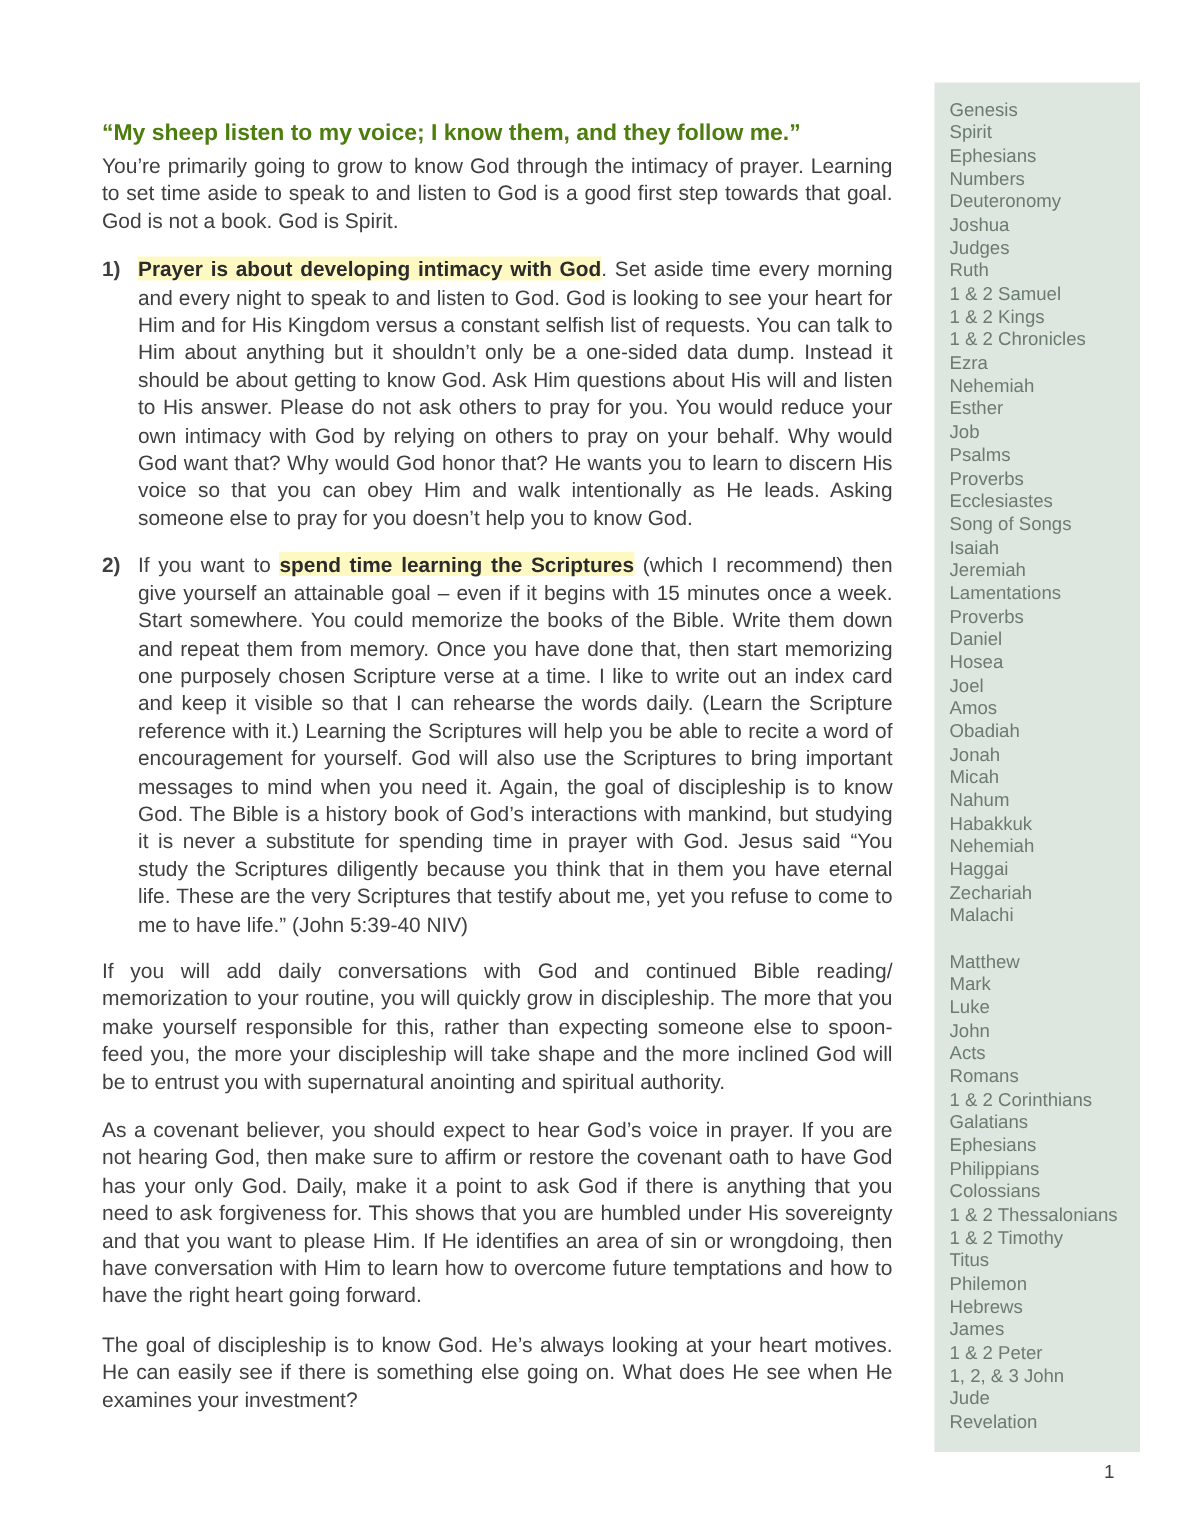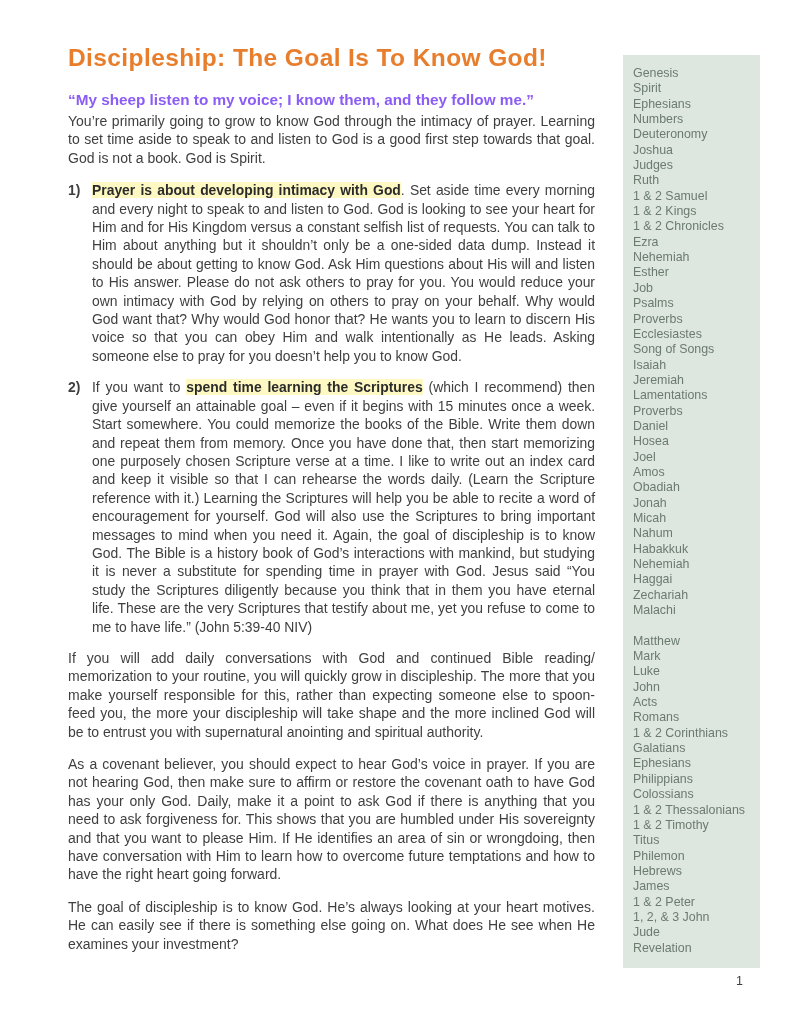--- a/index.html
+++ b/index.html
@@ -23,25 +23,26 @@
   }
   .doc-title {
     color: #e87e2c;
     font-size: 24.5px;
     font-weight: bold;
     letter-spacing: 0.4px;
     margin-bottom: 19px;
     white-space: nowrap;
   }
   .scripture-quote {
-    color: #8b5cf6;
+    color: #4d7c0f;
     font-size: 15.3px;
     font-weight: bold;
     margin-bottom: 3px;
     white-space: nowrap;
+    margin-top: 36px;
   }
   .scripture-ref {
     color: #b3234b;
     font-size: 13px;
     margin-bottom: 15px;
   }
   .para {
     font-size: 14px;
     line-height: 18.4px;
     text-align: justify;
@@ -87,21 +88,20 @@
     color: #3f3f3f;
   }
 </style>
 </head>
 <body>
 
 <div class="page">
 
   <div class="main">
 
-    <div class="doc-title">Discipleship: The Goal Is To Know God!</div>
 
     <div class="scripture-quote">“My sheep listen to my voice; I know them, and they follow me.”</div>
 
 
     <p class="para">You’re primarily going to grow to know God through the intimacy of prayer. Learning to set time aside to speak to and listen to God is a good first step towards that goal. God is not a book. God is Spirit.</p>
 
     <div>
 
       <div class="list-item">
         <span class="li-num">1)</span>

